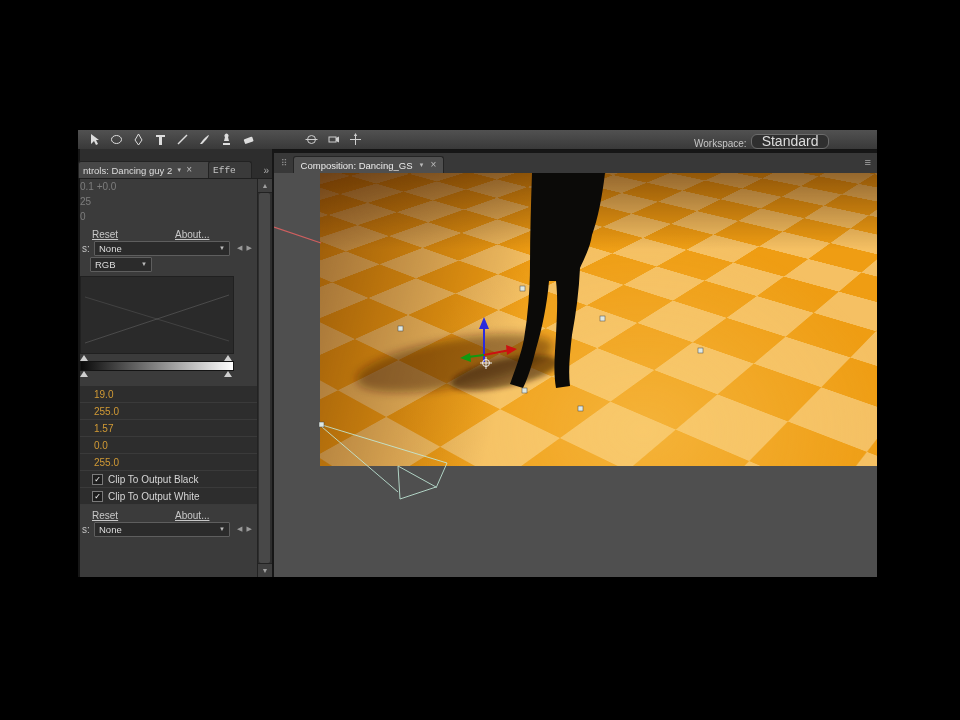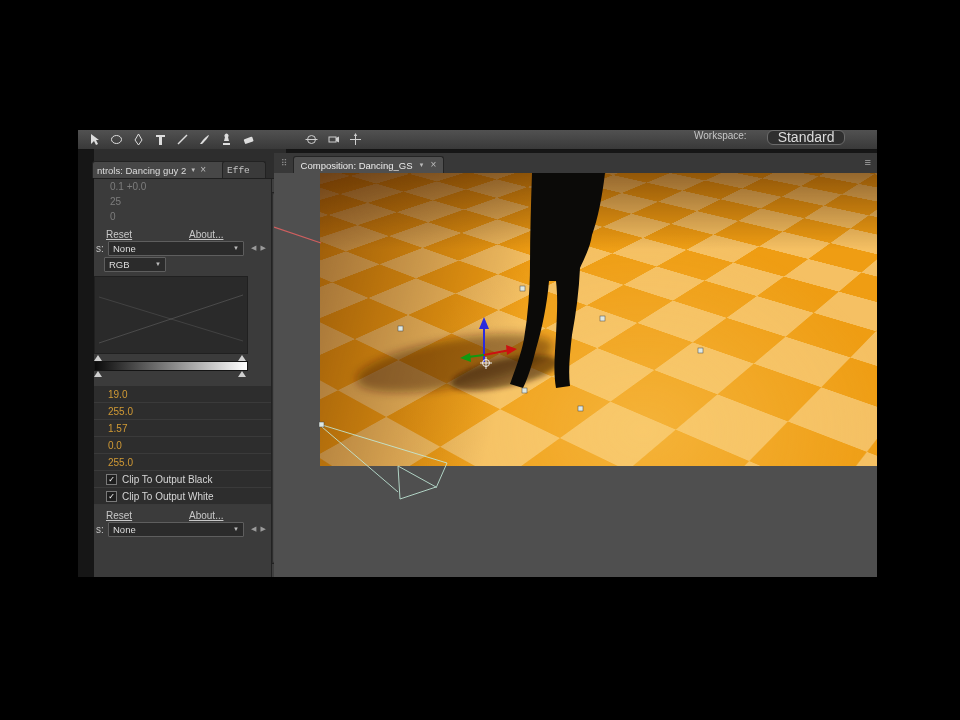--- a/index.html
+++ b/index.html
@@ -8,39 +8,39 @@
   #ui{position:absolute;left:78px;top:130px;width:799px;height:447px;background:#161616;}
 
   
   #toolbar{position:absolute;left:0;top:0;width:799px;height:19px;
            background:linear-gradient(#515151,#393939);border-bottom:1px solid #141414;
            display:flex;align-items:center;}
   .toolgroup{display:flex;align-items:center;gap:5px;padding-left:8px;}
   .toolgroup.g2{margin-left:38px;}
   .tool{width:17px;height:14px;display:flex;align-items:center;justify-content:center;}
   .tool svg{display:block;}
-  #workspace{position:absolute;left:616px;top:0;height:19px;display:flex;align-items:flex-start;
-             gap:20px;font-size:10px;color:#c6c6c6;}
+  #workspace{position:absolute;left:616px;top:0;height:19px;display:flex;align-items:flex-end;
+             gap:4px;font-size:10px;color:#c6c6c6;}
   .ws-box{background:#2f2f2f;border:1px solid #6b6b6b;border-radius:6px;padding:0 10px;
           height:13px;line-height:13px;color:#ddd;font-size:14px;}
 
   
-  #left-panel{position:absolute;left:16px;top:19px;width:192px;height:428px;background:#3b3b3b;}
+  #left-panel{position:absolute;left:2px;top:19px;width:192px;height:428px;background:#3b3b3b;}
   .ltabbar{height:29px;background:#2d2d2d;position:relative;border-bottom:1px solid #1f1f1f;}
   .ltab{position:absolute;bottom:0;height:16px;display:flex;align-items:center;
         font-size:9.5px;color:#ddd;background:#474747;border:1px solid #222;border-bottom:none;
         border-radius:3px 3px 0 0;padding:0 4px;gap:4px;white-space:nowrap;overflow:hidden;}
   .ltab.active{left:-2px;width:126px;}
   .ltab.partial{left:128px;width:34px;background:#3a3a3a;color:#c4c4c4;font-family:Liberation Mono, monospace;}
   .tab-caret{font-size:6px;color:#bbb;}
   .tab-close{font-size:10px;color:#bbb;line-height:10px;}
   .loverflow{position:absolute;right:3px;bottom:2px;color:#aaa;font-size:10px;}
 
   #lp-content{position:absolute;left:0;top:30px;width:178px;bottom:0;font-size:10px;color:#ccc;}
-  .row{height:15px;display:flex;align-items:center;padding-left:16px;}
+  .row{height:15px;display:flex;align-items:center;padding-left:0;}
   .dim{color:#7d7d7d;}
   .linkrow{height:16px;display:flex;align-items:flex-end;}
   .link{color:#c8c8c8;text-decoration:underline;font-size:10px;}
   .link.l1{margin-left:12px;width:83px;}
   .ddrow{height:16px;display:flex;align-items:center;}
   .dd-label{width:12px;padding-left:2px;color:#c4c4c4;}
   .dd{height:13px;background:#2b2b2b;border:1px solid #5e5e5e;border-radius:1px;
       display:flex;align-items:center;justify-content:space-between;padding:0 4px;
       color:#ddd;font-size:9.5px;}
   .dd .tab-caret{margin-left:5px;}

